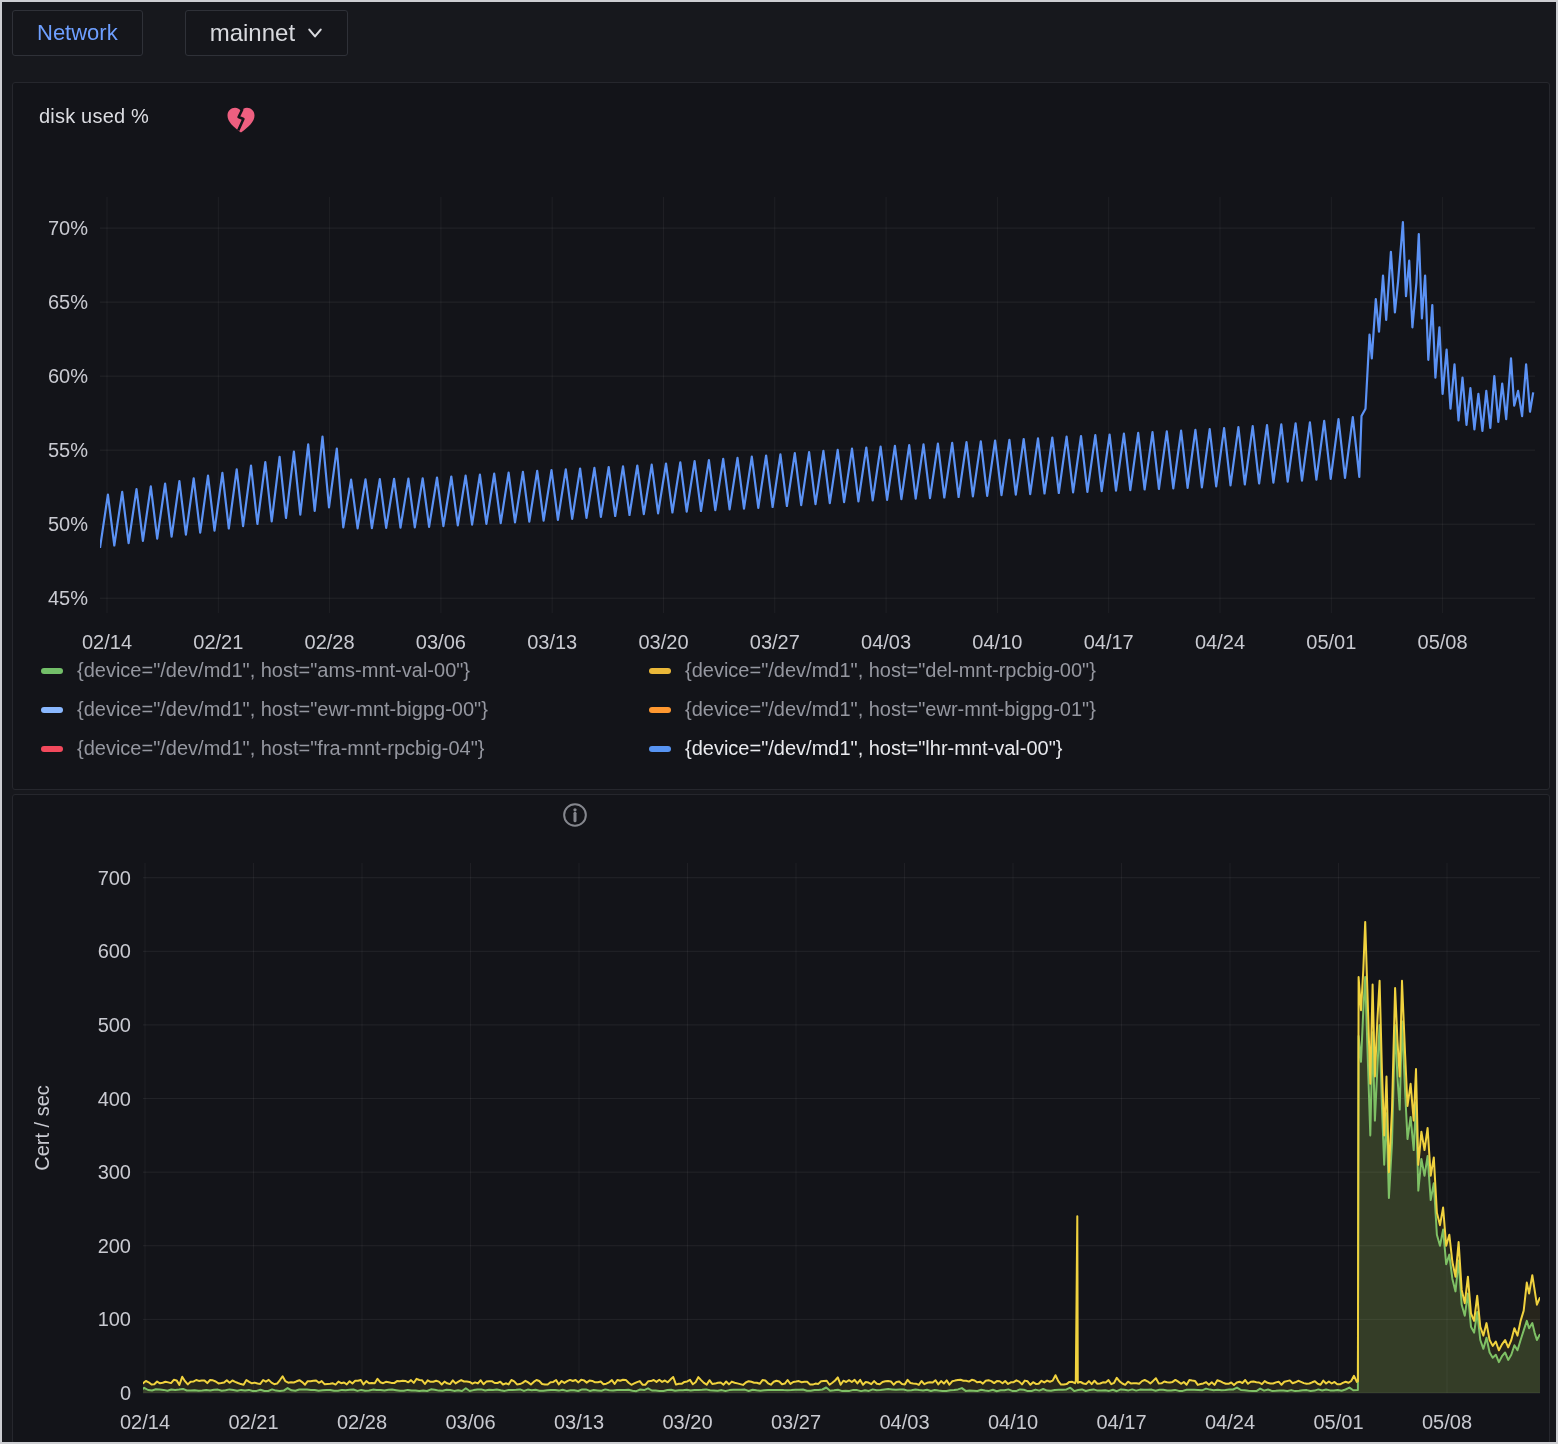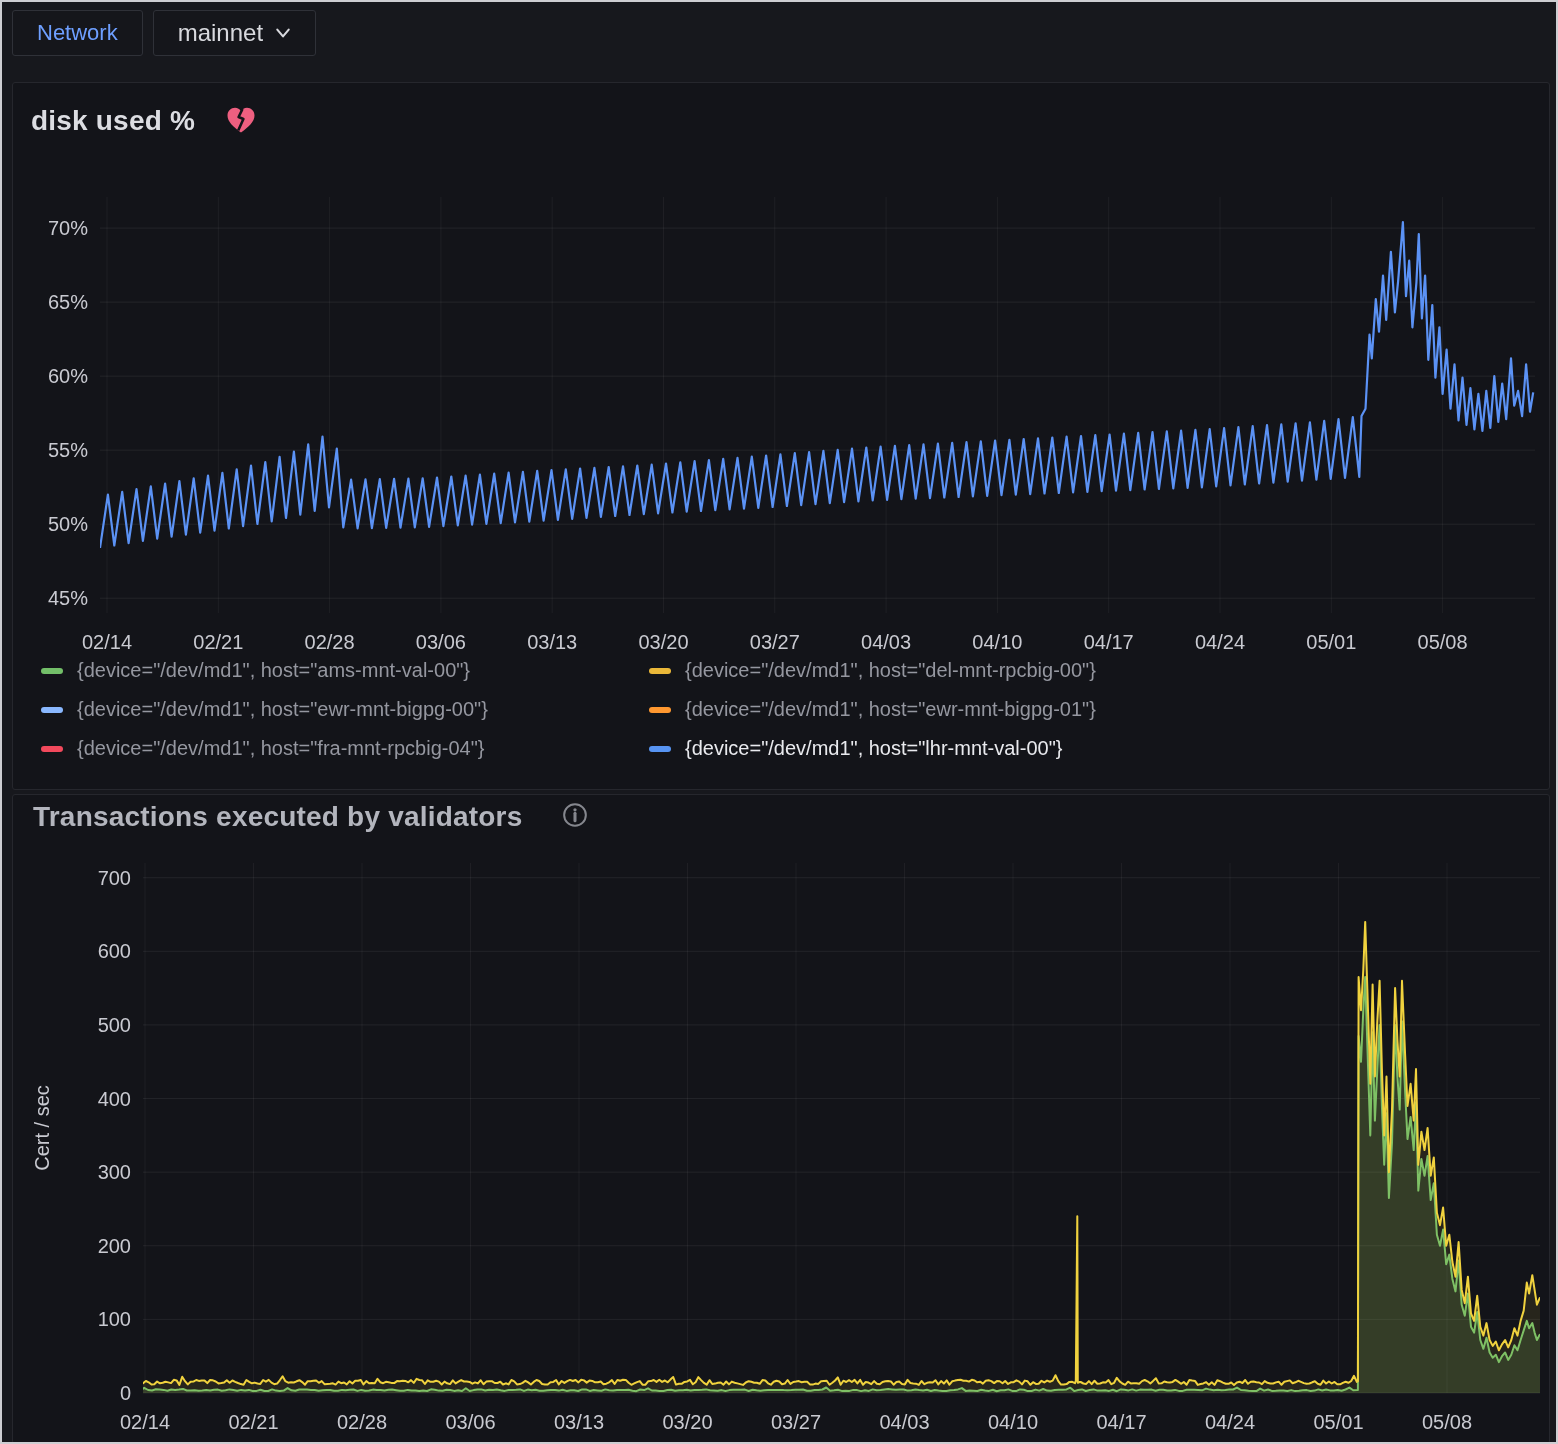--- a/index.html
+++ b/index.html
@@ -8,30 +8,30 @@
     box-sizing:border-box;border:2px solid #cdced2;
     font-family:"Liberation Sans","DejaVu Sans",sans-serif;
     color:#ccccdc;
   }
   .toolbar{position:absolute;left:10px;top:8px;display:flex;gap:10px;}
   .var-label,.var-value{
     height:46px;display:flex;align-items:center;box-sizing:border-box;
     border:1px solid #2f3138;border-radius:3px;background:#15161b;padding:0 24px;
   }
   .var-label{color:#6e9fff;font-size:22px;font-weight:500;}
-  .var-value{color:#d8d9de;font-size:24px;font-weight:500;gap:12px;cursor:pointer;}
+  .var-value{color:#d8d9de;font-size:24px;font-weight:500;gap:12px;cursor:pointer;margin-left:32px;}
   .panel{
     position:absolute;left:10px;width:1538px;background:#131419;
     border:1px solid #26272d;border-radius:3px;box-sizing:border-box;
   }
   #panel-disk{top:80px;height:708px;}
   #panel-tx{top:792px;height:650px;}
   .panel-title{
-    position:absolute;font-size:28px;font-weight:700;letter-spacing:.2px;
-    white-space:nowrap;cursor:pointer;
+    position:absolute;font-size:20px;font-weight:400;letter-spacing:.2px;
+    white-space:nowrap;cursor:pointer;margin-left:8px;
   }
   #panel-disk .panel-title{left:18px;top:22px;color:#dcdde2;}
   #panel-tx .panel-title{left:20px;top:6px;color:#b3b5bd;}
   .title-row-icon{position:absolute;}
   svg.chart{position:absolute;left:0;top:0;}
   .legend{
     position:absolute;left:28px;top:576px;
     display:grid;grid-template-columns:600px auto;row-gap:16px;column-gap:8px;
   }
   .legend-item{display:flex;align-items:center;gap:14px;font-size:20px;color:#9597a0;cursor:pointer;}
@@ -128,21 +128,20 @@
         <span>{device="/dev/md1", host="fra-mnt-rpcbig-04"}</span>
       </div>
       <div class="legend-item bright">
         <span class="legend-swatch" style="background: rgb(87, 148, 242);"></span>
         <span>{device="/dev/md1", host="lhr-mnt-val-00"}</span>
       </div>
     </div>
 </div>
 
 <div class="panel" id="panel-tx">
-  <div class="panel-title">Transactions executed by validators</div>
   <svg class="title-row-icon" style="left:548px;top:6px" width="28" height="28" viewBox="0 0 24 24">
     <circle cx="12" cy="12" r="9.3" fill="none" stroke="#85878e" stroke-width="1.7"></circle>
     <circle cx="12" cy="7.6" r="1.4" fill="#85878e"></circle>
     <line x1="12" y1="10.6" x2="12" y2="17" stroke="#85878e" stroke-width="2.6" stroke-linecap="round"></line>
   </svg>
   <svg class="chart" id="chart-tx" width="1536" height="648">
       <defs>
         <clipPath id="chart-tx-clip">
           <rect x="130" y="68" width="1397" height="530"></rect>
         </clipPath>

